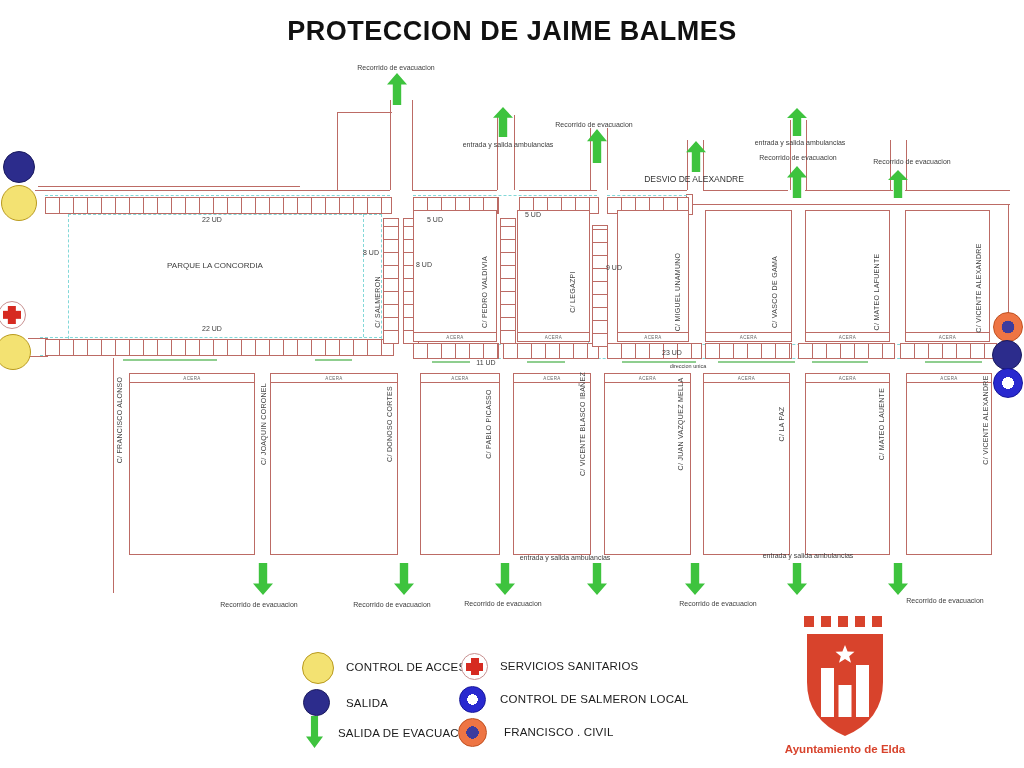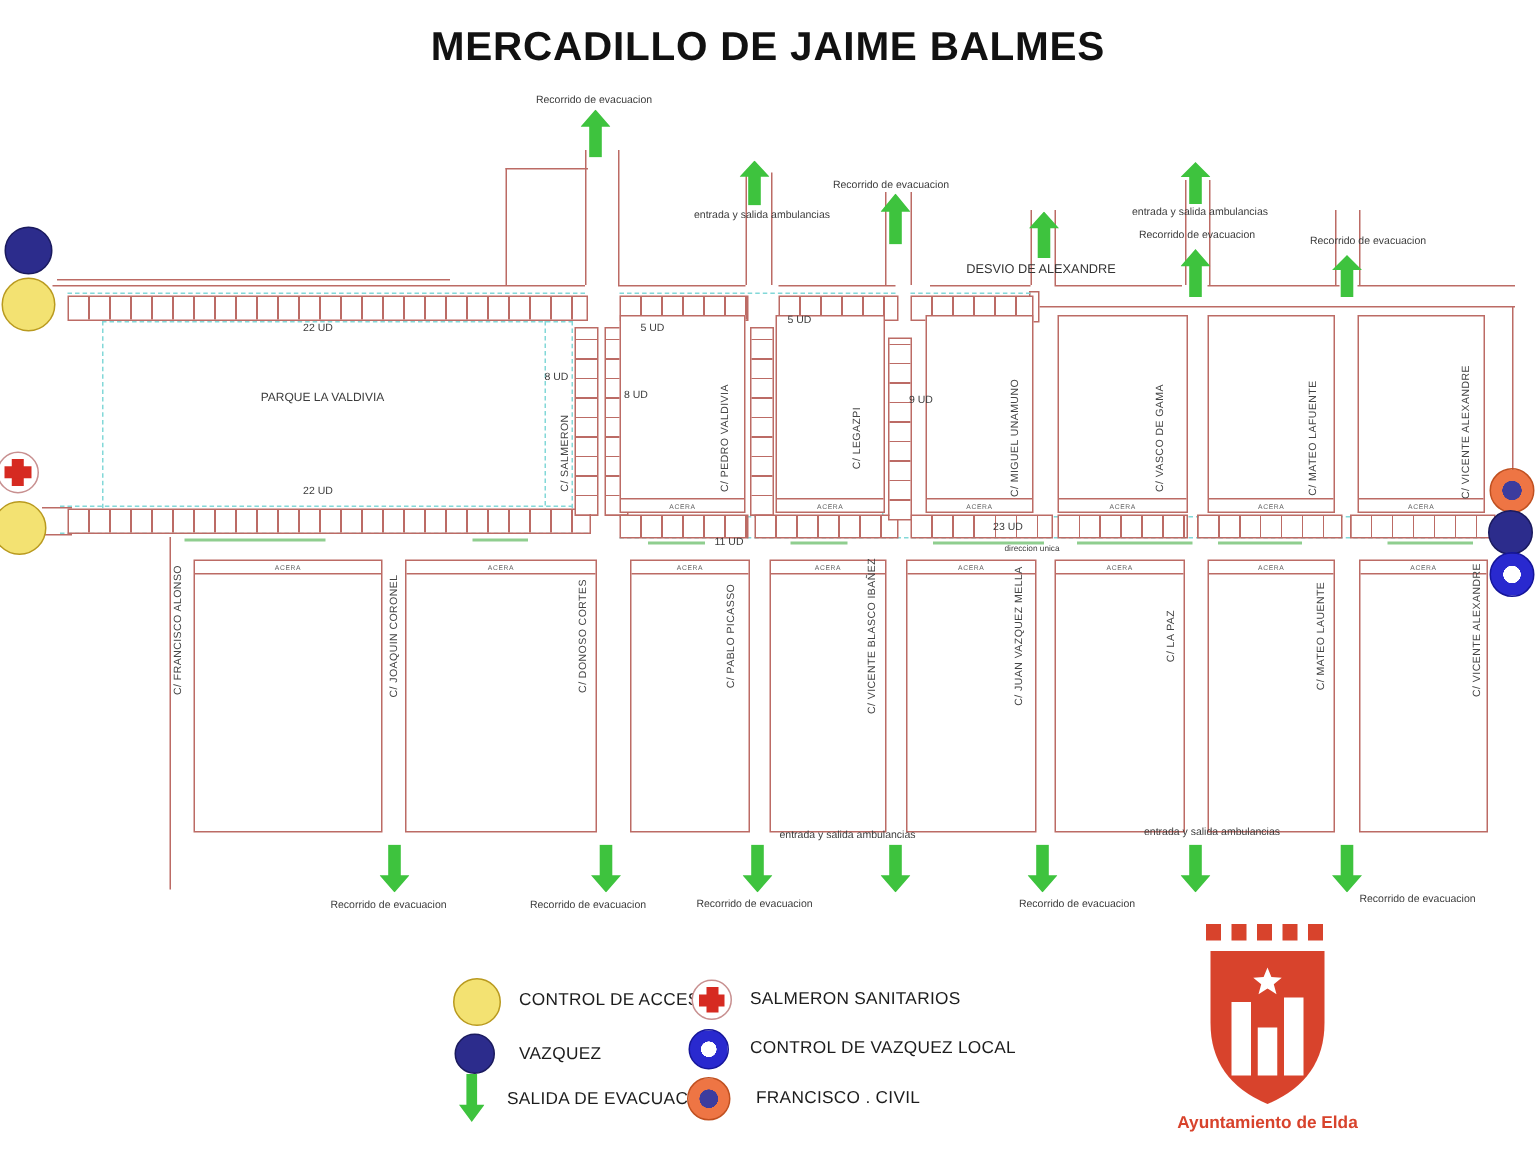--- a/index.html
+++ b/index.html
@@ -51,21 +51,21 @@
        border:1px solid #c05020;}
   .leg-lbl{position:absolute;font-size:11.5px;color:#1c1c1c;white-space:nowrap;letter-spacing:.2px;}
   .logo-caption{position:absolute;transform:translateX(-50%);font-size:11.5px;font-weight:bold;
        color:var(--logo-red);white-space:nowrap;}
 </style>
 </head>
 <body>
 
 <div id="canvas">
 
-  <div class="title">MERCADILLO DE JAIME BALMES</div>
+  <div class="title">PROTECCION DE JAIME BALMES</div>
 
   <div class="ln" style="left:35px;top:190px;width:355px;height:1px"></div>
   <div class="ln" style="left:412px;top:190px;width:85px;height:1px"></div>
   <div class="ln" style="left:519px;top:190px;width:78px;height:1px"></div>
   <div class="ln" style="left:620px;top:190px;width:67px;height:1px"></div>
   <div class="ln" style="left:703px;top:190px;width:85px;height:1px"></div>
   <div class="ln" style="left:805px;top:190px;width:88px;height:1px"></div>
   <div class="ln" style="left:905px;top:190px;width:105px;height:1px"></div>
   <div class="ln" style="left:38px;top:186px;width:262px;height:1px"></div>
   <div class="ln" style="left:620px;top:204px;width:390px;height:1px"></div>
@@ -209,21 +209,21 @@
 
   <div class="lbl" style="left:212px;top:219px">22 UD</div>
   <div class="lbl" style="left:435px;top:219px">5 UD</div>
   <div class="lbl" style="left:533px;top:214px">5 UD</div>
   <div class="lbl" style="left:371px;top:252px">8 UD</div>
   <div class="lbl" style="left:424px;top:264px">8 UD</div>
   <div class="lbl" style="left:614px;top:267px">9 UD</div>
   <div class="lbl" style="left:212px;top:328px">22 UD</div>
   <div class="lbl" style="left:486px;top:362px">11 UD</div>
   <div class="lbl" style="left:672px;top:352px">23 UD</div>
-  <div class="lbl park" style="left:215px;top:265px">PARQUE LA VALDIVIA</div>
+  <div class="lbl park" style="left:215px;top:265px">PARQUE LA CONCORDIA</div>
   <div class="lbl tiny" style="left:688px;top:366px">direccion unica</div>
   <div class="lbl big" style="left:694px;top:179px">DESVIO DE ALEXANDRE</div>
 
   <div class="gr" style="left:123px;top:359px;width:94px"></div>
   <div class="gr" style="left:315px;top:359px;width:37px"></div>
   <div class="gr" style="left:432px;top:361px;width:38px"></div>
   <div class="gr" style="left:527px;top:361px;width:38px"></div>
   <div class="gr" style="left:622px;top:361px;width:74px"></div>
   <div class="gr" style="left:718px;top:361px;width:77px"></div>
   <div class="gr" style="left:812px;top:361px;width:56px"></div>
@@ -263,27 +263,27 @@
   <div class="circ c-yellow" style="left:1px;top:185px;width:36px;height:36px"></div>
   <div class="circ c-cross" style="left:-2px;top:301px;width:28px;height:28px"></div>
   <div class="circ c-yellow" style="left:-5px;top:334px;width:36px;height:36px"></div>
   <div class="circ c-civil" style="left:993px;top:312px;width:30px;height:30px"></div>
   <div class="circ c-navy" style="left:992px;top:340px;width:30px;height:30px"></div>
   <div class="circ c-police" style="left:993px;top:368px;width:30px;height:30px"></div>
 
   <div class="circ c-yellow" style="left:302px;top:652px;width:32px;height:32px"></div>
   <div class="leg-lbl" style="left:346px;top:661px">CONTROL DE ACCESO</div>
   <div class="circ c-navy" style="left:303px;top:689px;width:27px;height:27px"></div>
-  <div class="leg-lbl" style="left:346px;top:697px">VAZQUEZ</div>
+  <div class="leg-lbl" style="left:346px;top:697px">SALIDA</div>
   <div class="arr down" style="left:306px;top:716px;width:17px;height:32px"></div>
   <div class="leg-lbl" style="left:338px;top:727px">SALIDA DE EVACUACION</div>
   <div class="circ c-cross" style="left:461px;top:653px;width:27px;height:27px"></div>
-  <div class="leg-lbl" style="left:500px;top:660px">SALMERON SANITARIOS</div>
+  <div class="leg-lbl" style="left:500px;top:660px">SERVICIOS SANITARIOS</div>
   <div class="circ c-police" style="left:459px;top:686px;width:27px;height:27px"></div>
-  <div class="leg-lbl" style="left:500px;top:693px">CONTROL DE VAZQUEZ LOCAL</div>
+  <div class="leg-lbl" style="left:500px;top:693px">CONTROL DE SALMERON LOCAL</div>
   <div class="circ c-civil" style="left:458px;top:718px;width:29px;height:29px"></div>
   <div class="leg-lbl" style="left:504px;top:726px">FRANCISCO . CIVIL</div>
 
   <svg style="position:absolute;left:799px;top:616px" width="92" height="124" viewBox="0 0 92 124">
     <rect x="5" y="0" width="10" height="11" style="fill:var(--logo-red)"></rect>
     <rect x="22" y="0" width="10" height="11" style="fill:var(--logo-red)"></rect>
     <rect x="39" y="0" width="10" height="11" style="fill:var(--logo-red)"></rect>
     <rect x="56" y="0" width="10" height="11" style="fill:var(--logo-red)"></rect>
     <rect x="73" y="0" width="10" height="11" style="fill:var(--logo-red)"></rect>
     <path d="M8 18 H84 V66 Q84 104 46 120 Q8 104 8 66 Z" style="fill:var(--logo-red)"></path>

